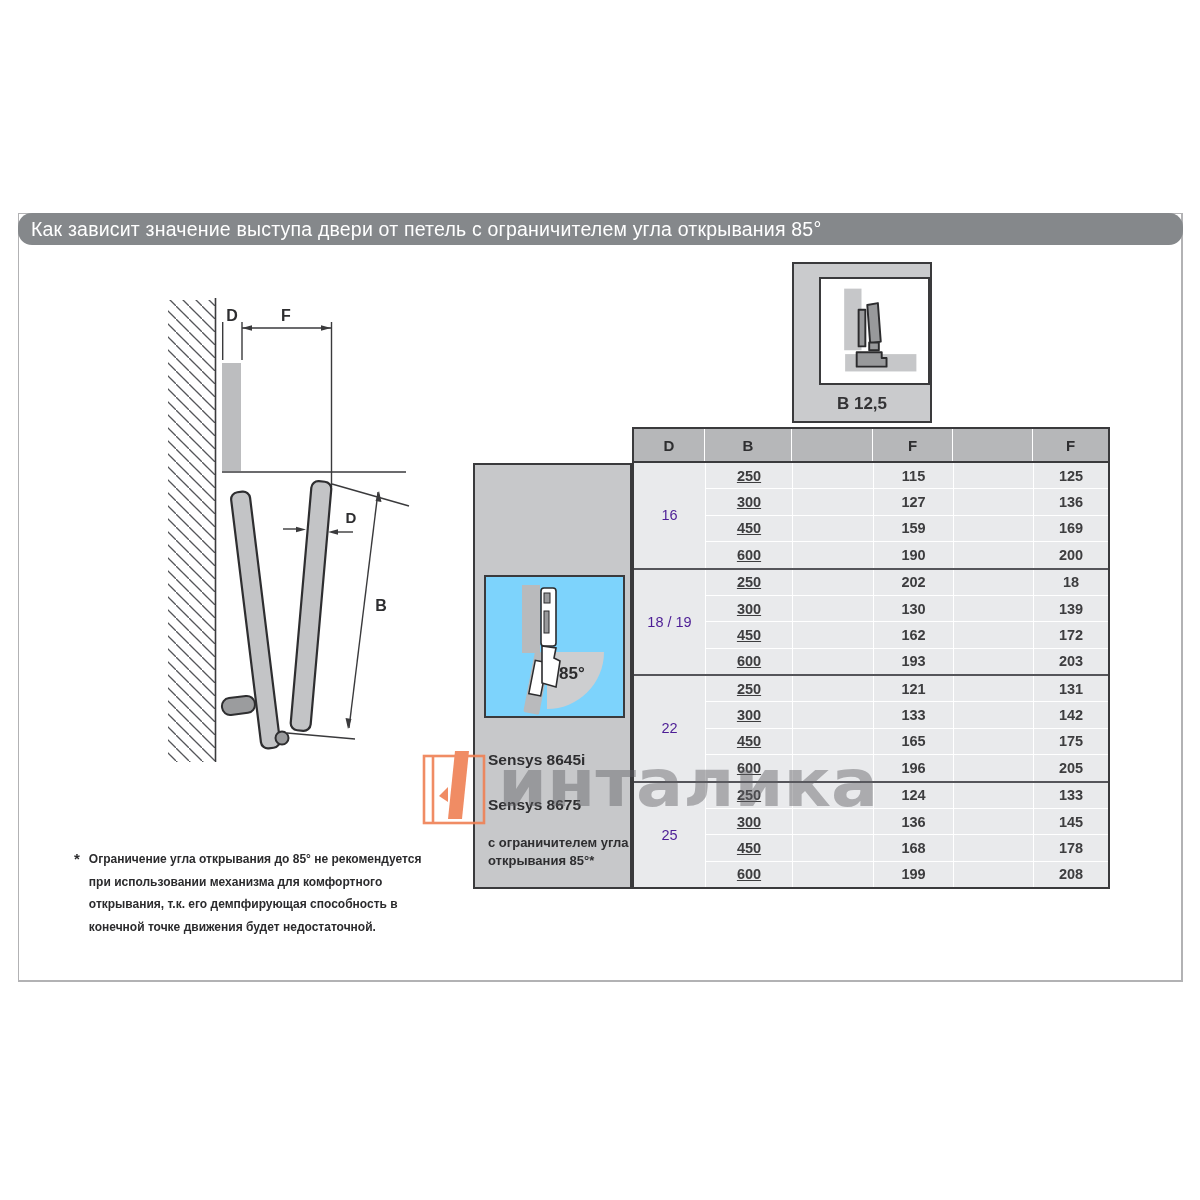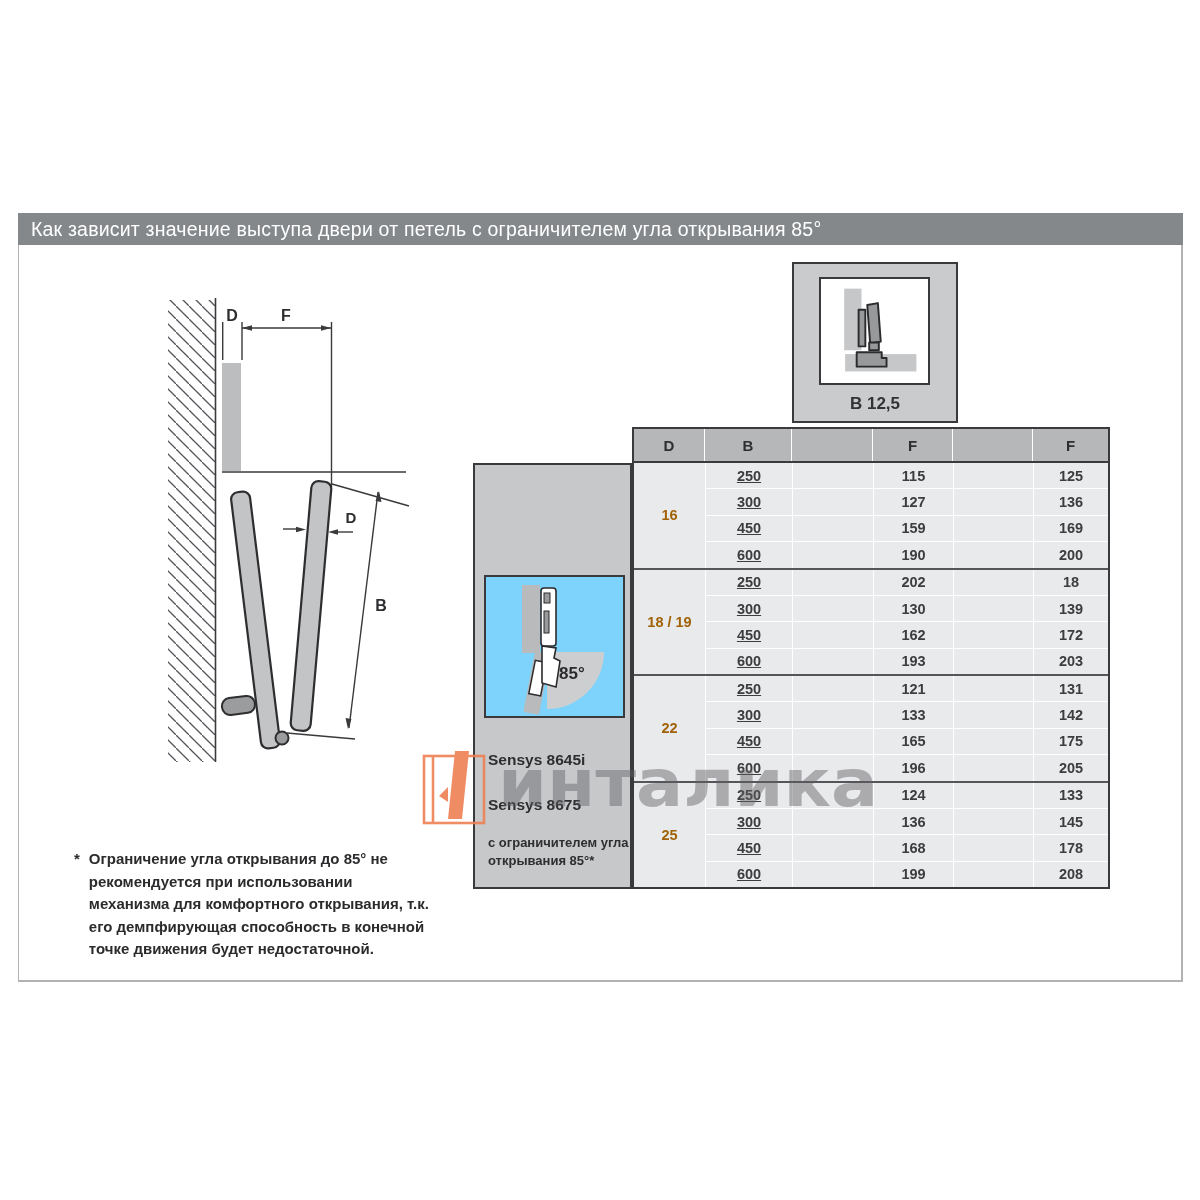--- a/index.html
+++ b/index.html
@@ -4,61 +4,61 @@
 <style>
   html,body{margin:0;padding:0;background:#fff;}
   *{box-sizing:border-box;}
   .page{position:relative;width:1200px;height:1200px;background:#fff;overflow:hidden;
         font-family:"Liberation Sans",sans-serif;}
   
   .frame{position:absolute;left:18px;top:213px;width:1165px;height:769px;background:#fff;
          border:1px solid #b2b2b4;border-right-width:2px;border-bottom-width:2px;}
   .titlebar{position:absolute;left:18px;top:213px;width:1165px;height:32px;background:#85888b;
             color:#fff;font-size:19.5px;display:flex;align-items:center;padding-left:13px;
-            letter-spacing:.2px;}
+            letter-spacing:.2px;border-radius:14px;}
   
   .diagram{position:absolute;left:150px;top:280px;width:280px;height:500px;}
   .dimlabel{font-size:16px;font-weight:700;fill:#2e2e30;font-family:"Liberation Sans",sans-serif;}
   
-  .hingebox{position:absolute;width:166px;height:161px;background:#cacbcd;border:2px solid #3a3a3c;}
+  .hingebox{position:absolute;width:140px;height:161px;background:#cacbcd;border:2px solid #3a3a3c;}
   .hingebox .inner{position:absolute;left:25px;top:13px;width:111px;height:108px;background:#fff;
                    border:2px solid #3a3a3c;}
   .hingebox .lbl{position:absolute;left:0;right:0;bottom:7px;text-align:center;font-weight:700;
                  font-size:17px;color:#333335;}
   
   .thead{position:absolute;left:632px;top:427px;width:478px;height:36px;background:#b6b7b9;
          border:2px solid #3a3a3c;display:flex;}
   .thead .hcell{display:flex;align-items:center;justify-content:center;font-weight:700;
                 font-size:15px;color:#2e2e30;border-right:1px solid #fff;}
   .thead .hcell:last-child{border-right:none;}
   .tbody{position:absolute;left:632px;top:463px;width:478px;height:426px;background:#e9eaec;
          border:2px solid #3a3a3c;border-top:none;display:flex;flex-direction:column;}
   .tgroup{flex:1 1 0;display:flex;border-bottom:2px solid #55555a;min-height:0;}
   .tgroup:last-child{border-bottom:none;}
   .dcell{width:72px;border-right:1px solid #fff;display:flex;align-items:center;justify-content:center;
-         font-weight:700;font-size:14.5px;color:#a16207;}
+         font-weight:400;font-size:14.5px;color:#4c1d95;}
   .rows{flex:1;display:flex;flex-direction:column;min-width:0;}
   .trow{flex:1 1 0;display:flex;min-height:0;}
   .trow + .trow{border-top:1px solid #fff;}
   .cell{display:flex;align-items:center;justify-content:center;border-right:1px solid #fff;
         font-weight:700;font-size:14.5px;color:#3d3d3f;}
   .cB{width:87px;text-decoration:underline;} .cS1{width:81px;} .cF1{width:80px;} .cS2{width:80px;} .cF2{flex:1;border-right:none;}
   .w71{width:71px;} .w87{width:87px;} .w81{width:81px;} .w80{width:80px;} .wfx{flex:1;}
   
   .sidebar{position:absolute;left:473px;top:463px;width:159px;height:426px;background:#c7c8ca;
            border:2px solid #3a3a3c;}
   .anglebox{position:absolute;left:9px;top:110px;width:141px;height:143px;background:#7dd3fc;
             border:2px solid #3a3a3c;}
   .sensys{position:absolute;left:13px;top:260px;color:#2e2e30;}
   .sensys .prod{font-weight:700;font-size:15.5px;line-height:21px;margin-top:24px;}
   .sensys .note{font-weight:700;font-size:13px;line-height:18px;}
   
   .footnote{position:absolute;left:74px;top:848px;width:372px;display:flex;gap:9px;color:#2b2b2d;}
   .footnote .mark{font-weight:700;font-size:15px;line-height:22.5px;}
-  .footnote .txt{font-weight:700;font-size:15px;line-height:22.5px;width:345px;}
+  .footnote .txt{font-weight:700;font-size:12px;line-height:22.5px;width:345px;}
   
   .watermark{position:absolute;left:394px;top:749px;display:flex;align-items:flex-start;gap:10px;
              pointer-events:none;padding-left:28px;}
   .watermark .wm-text{font-family:"DejaVu Sans",sans-serif;font-weight:700;font-size:70px;
              line-height:72px;color:rgba(95,96,99,0.45);letter-spacing:0px;transform:scaleY(.95);
              transform-origin:top left;}
   .hingefill{fill:#98999b;stroke:#2b2b2d;stroke-width:2;stroke-linejoin:round;}
   .lightbar{fill:#c6c7c9;}
 </style>
 </head>

